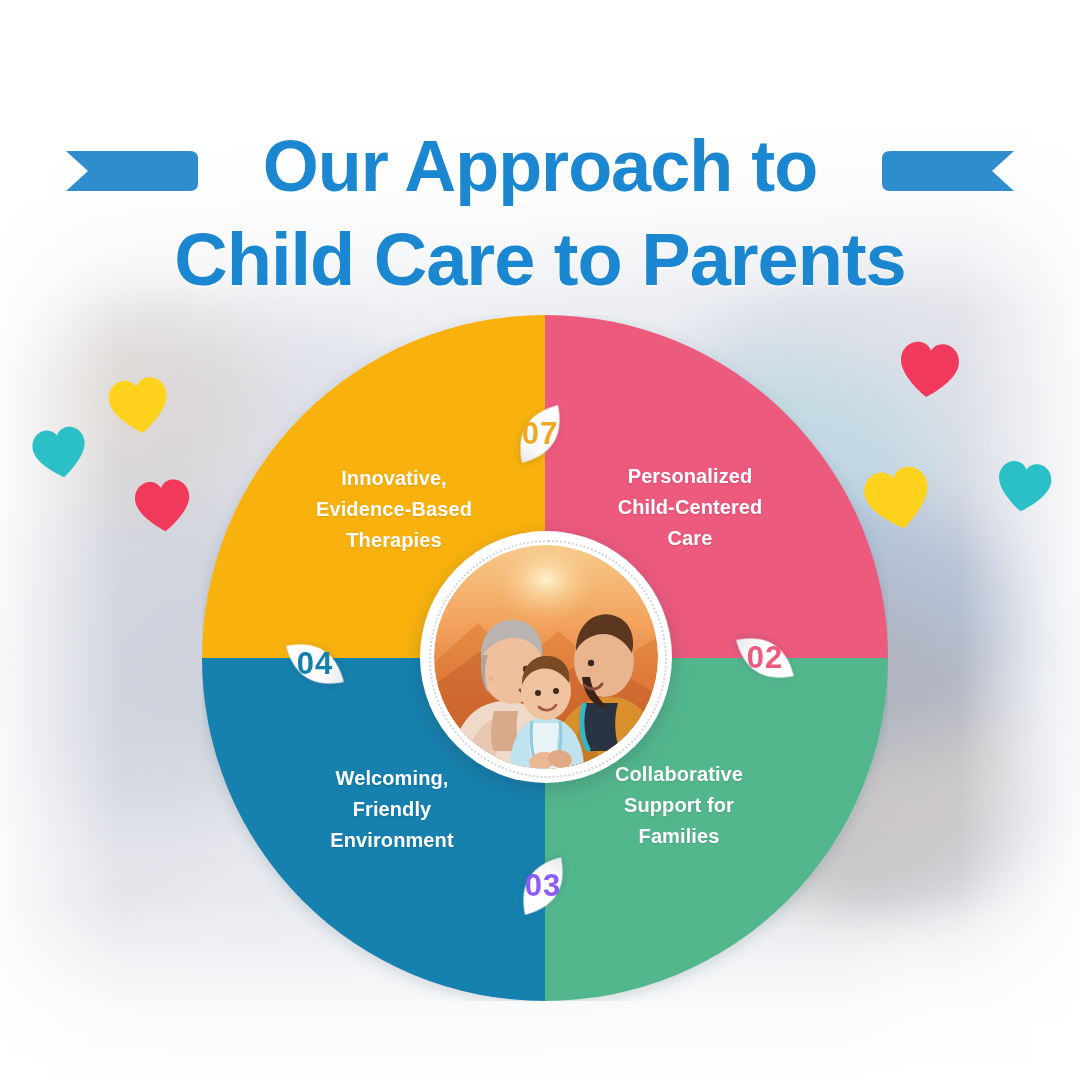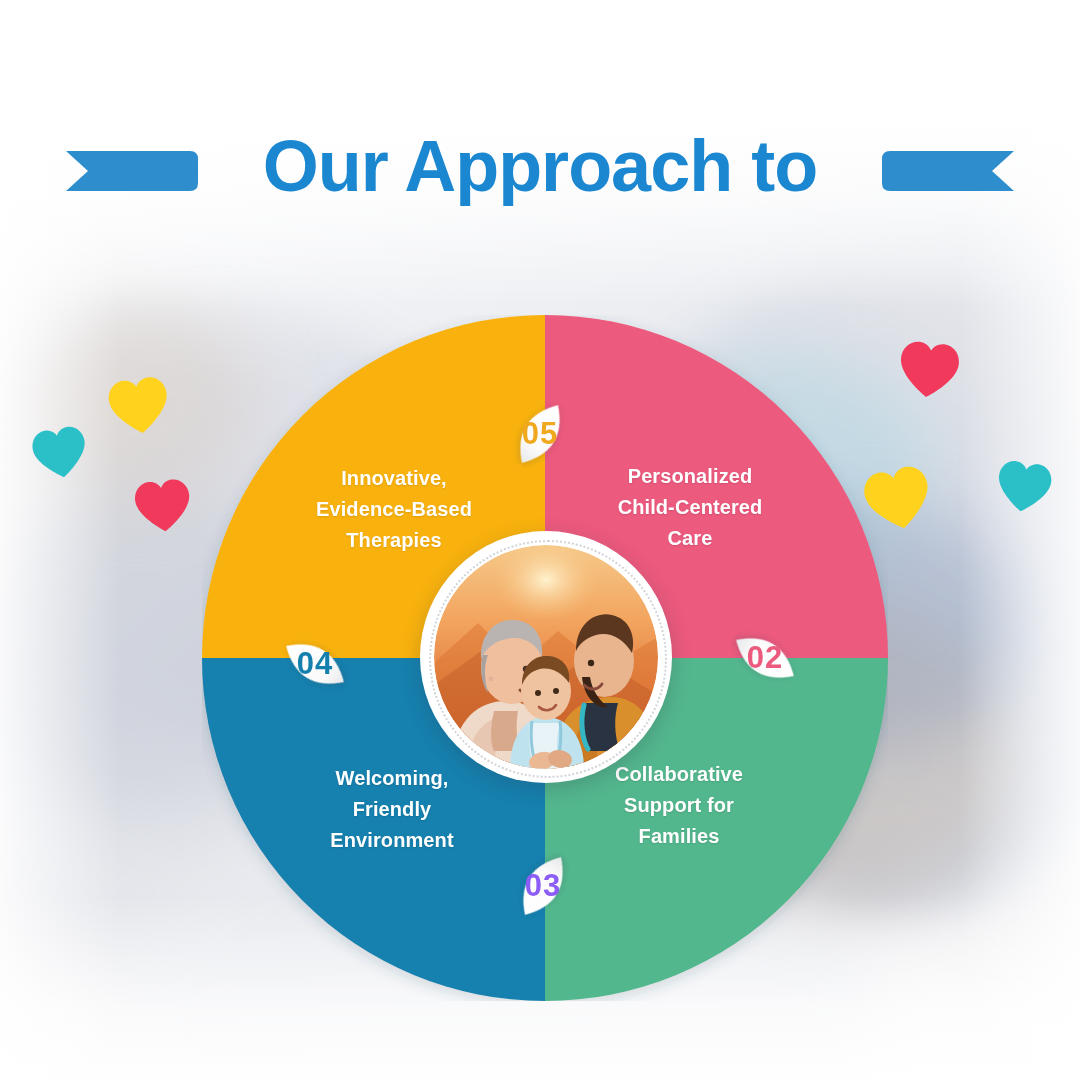--- a/index.html
+++ b/index.html
@@ -119,20 +119,21 @@
   <div class="title-wrap">
     <div class="title-row">
       <svg class="ribbon left" viewBox="0 0 132 44">
         <path d="M0 2 L124 2 Q132 2 132 10 L132 34 Q132 42 124 42 L0 42 L22 22 Z" fill="#2E8DCC"></path>
       </svg>
       <div class="title-line" style="color: rgb(26, 135, 208);">Our Approach to</div>
       <svg class="ribbon right" viewBox="0 0 132 44">
         <path d="M132 2 L8 2 Q0 2 0 10 L0 34 Q0 42 8 42 L132 42 L110 22 Z" fill="#2E8DCC"></path>
       </svg>
     </div>
+    <div class="title-line title-line-2" style="color: rgb(26, 135, 208);">Child Care to Parents</div>
   </div>
 
   <div id="wheel">
 
     <svg width="686" height="686" viewBox="0 0 686 686">
       <defs>
         <filter id="segShadow" x="-20%" y="-20%" width="140%" height="140%">
           <feDropShadow dx="0" dy="4" stdDeviation="7" flood-color="#33425c" flood-opacity="0.18"></feDropShadow>
         </filter>
         <linearGradient id="badgeGrad" x1="0" y1="0" x2="0" y2="1">
@@ -169,21 +170,21 @@
 Families</div>
     <div class="seg-label lbl-04">Welcoming,
 Friendly
 Environment</div>
 
     
     <div class="badge b01">
       <svg width="74" height="74" viewBox="0 0 74 74" style="position:absolute;left:0;top:0;transform:rotate(32deg);">
         <path d="M37 3 Q69 37 37 71 Q5 37 37 3 Z" fill="url(#badgeGrad)" filter="url(#badgeShadow)"></path>
       </svg>
-      <span class="badge-num" style="color:#F0A81E;">05</span>
+      <span class="badge-num" style="color:#F0A81E;">07</span>
     </div>
 
     <div class="badge b02">
       <svg width="74" height="74" viewBox="0 0 74 74" style="position:absolute;left:0;top:0;transform:rotate(122deg);">
         <path d="M37 3 Q69 37 37 71 Q5 37 37 3 Z" fill="url(#badgeGrad)" filter="url(#badgeShadow)"></path>
       </svg>
       <span class="badge-num" style="color:#EC5A7E;">02</span>
     </div>
 
     <div class="badge b03">

